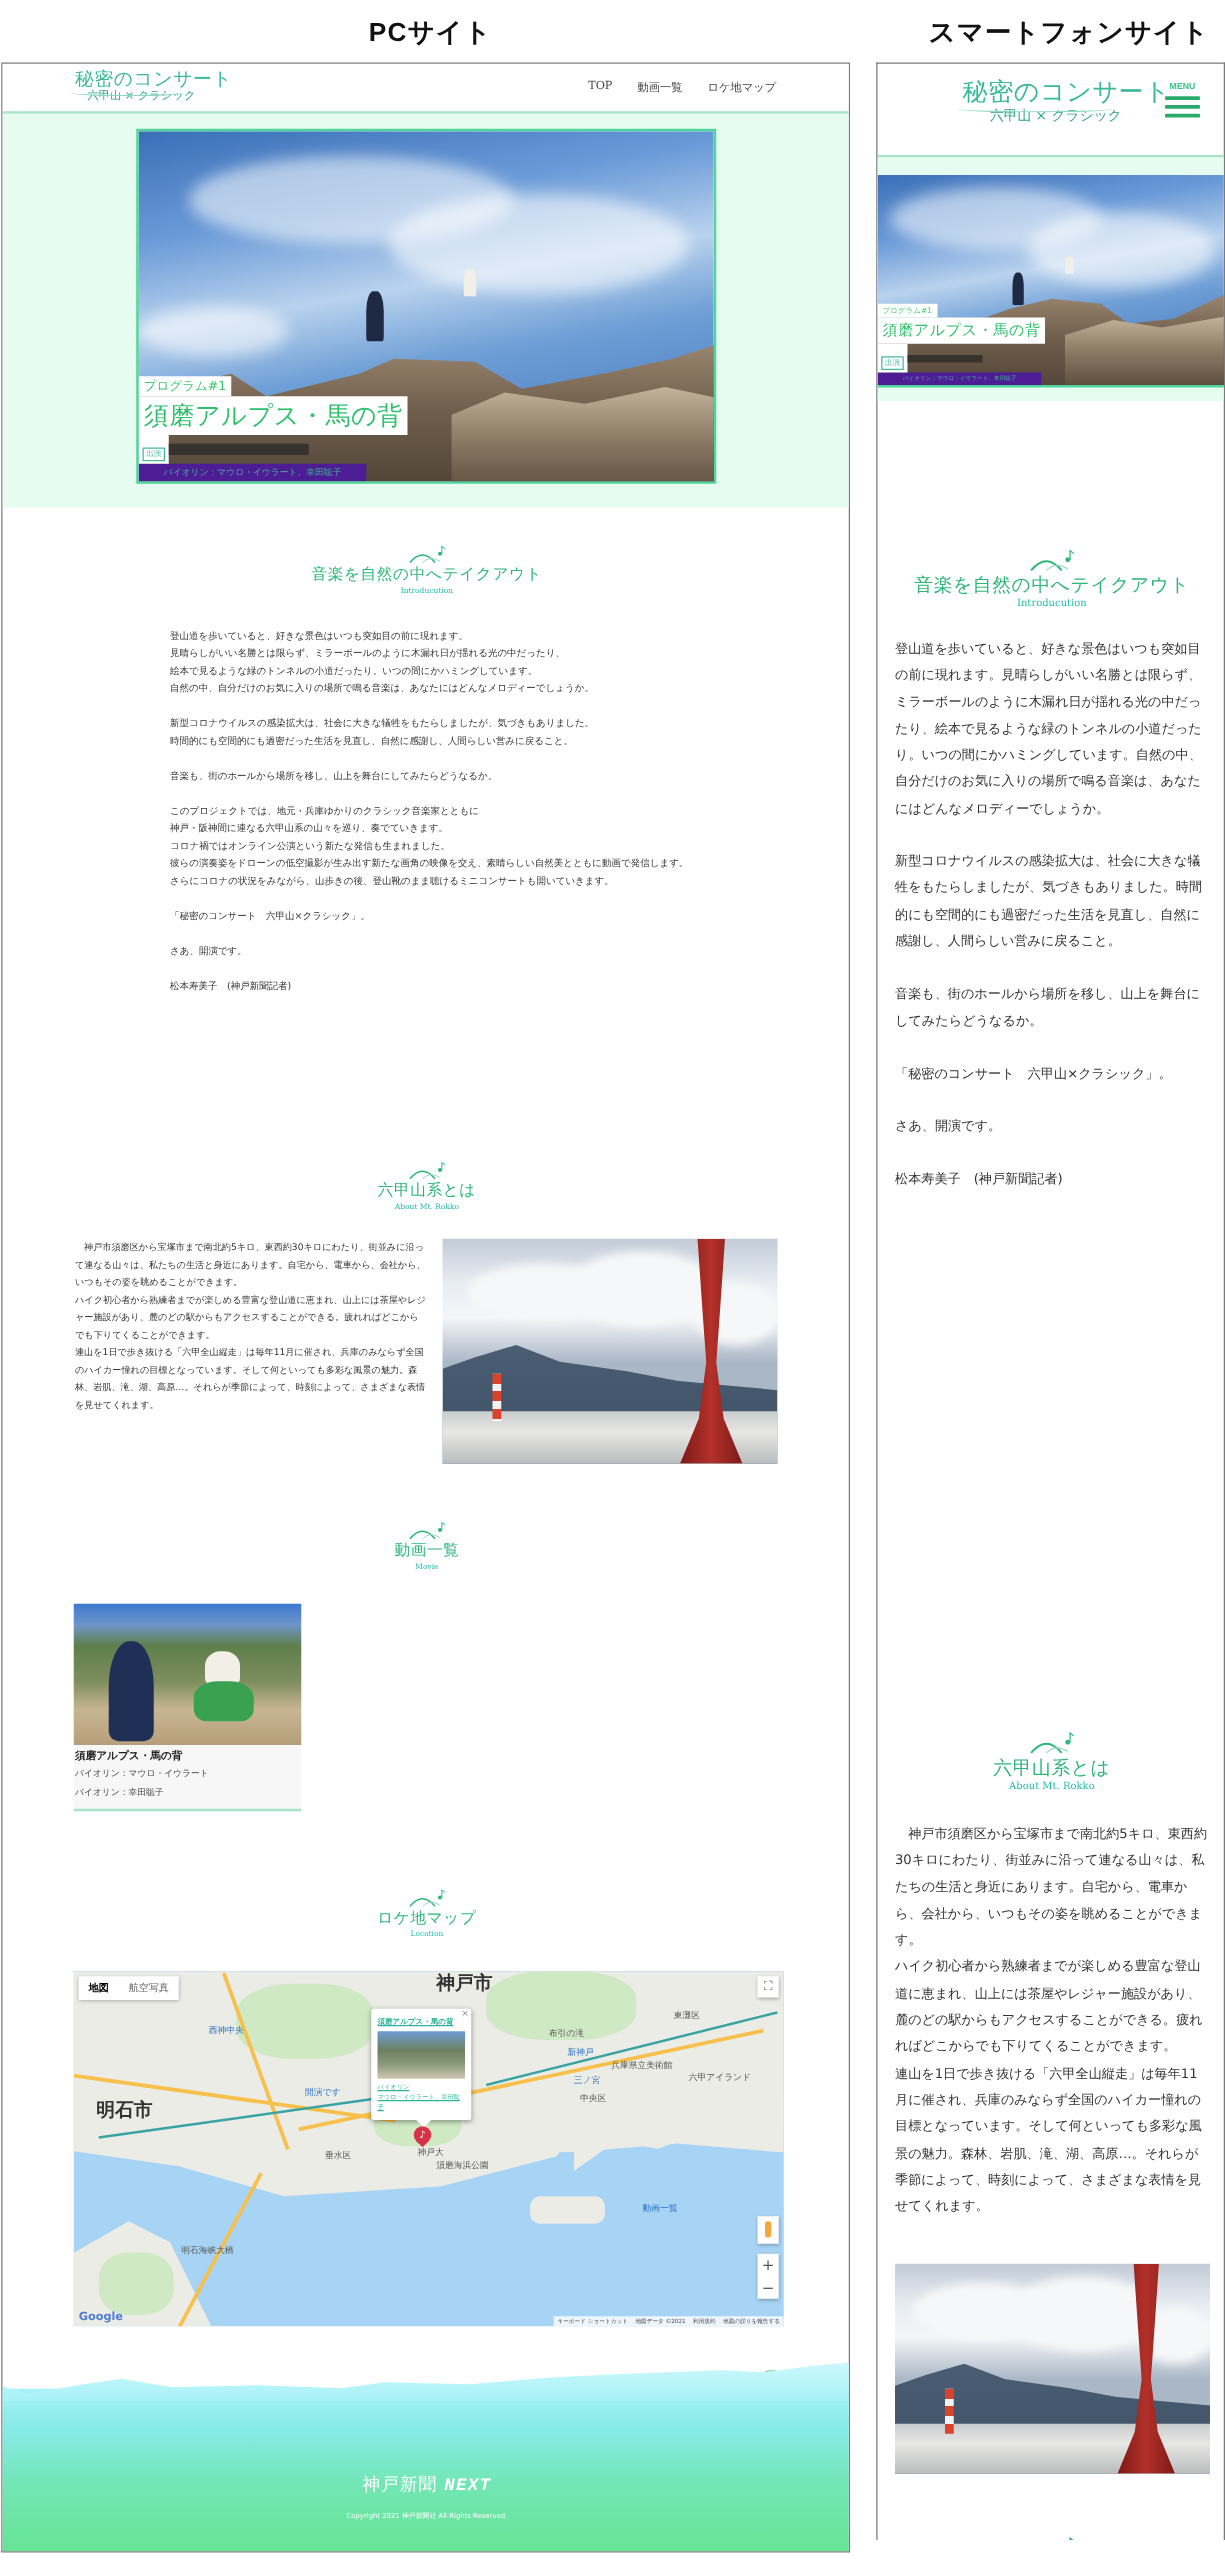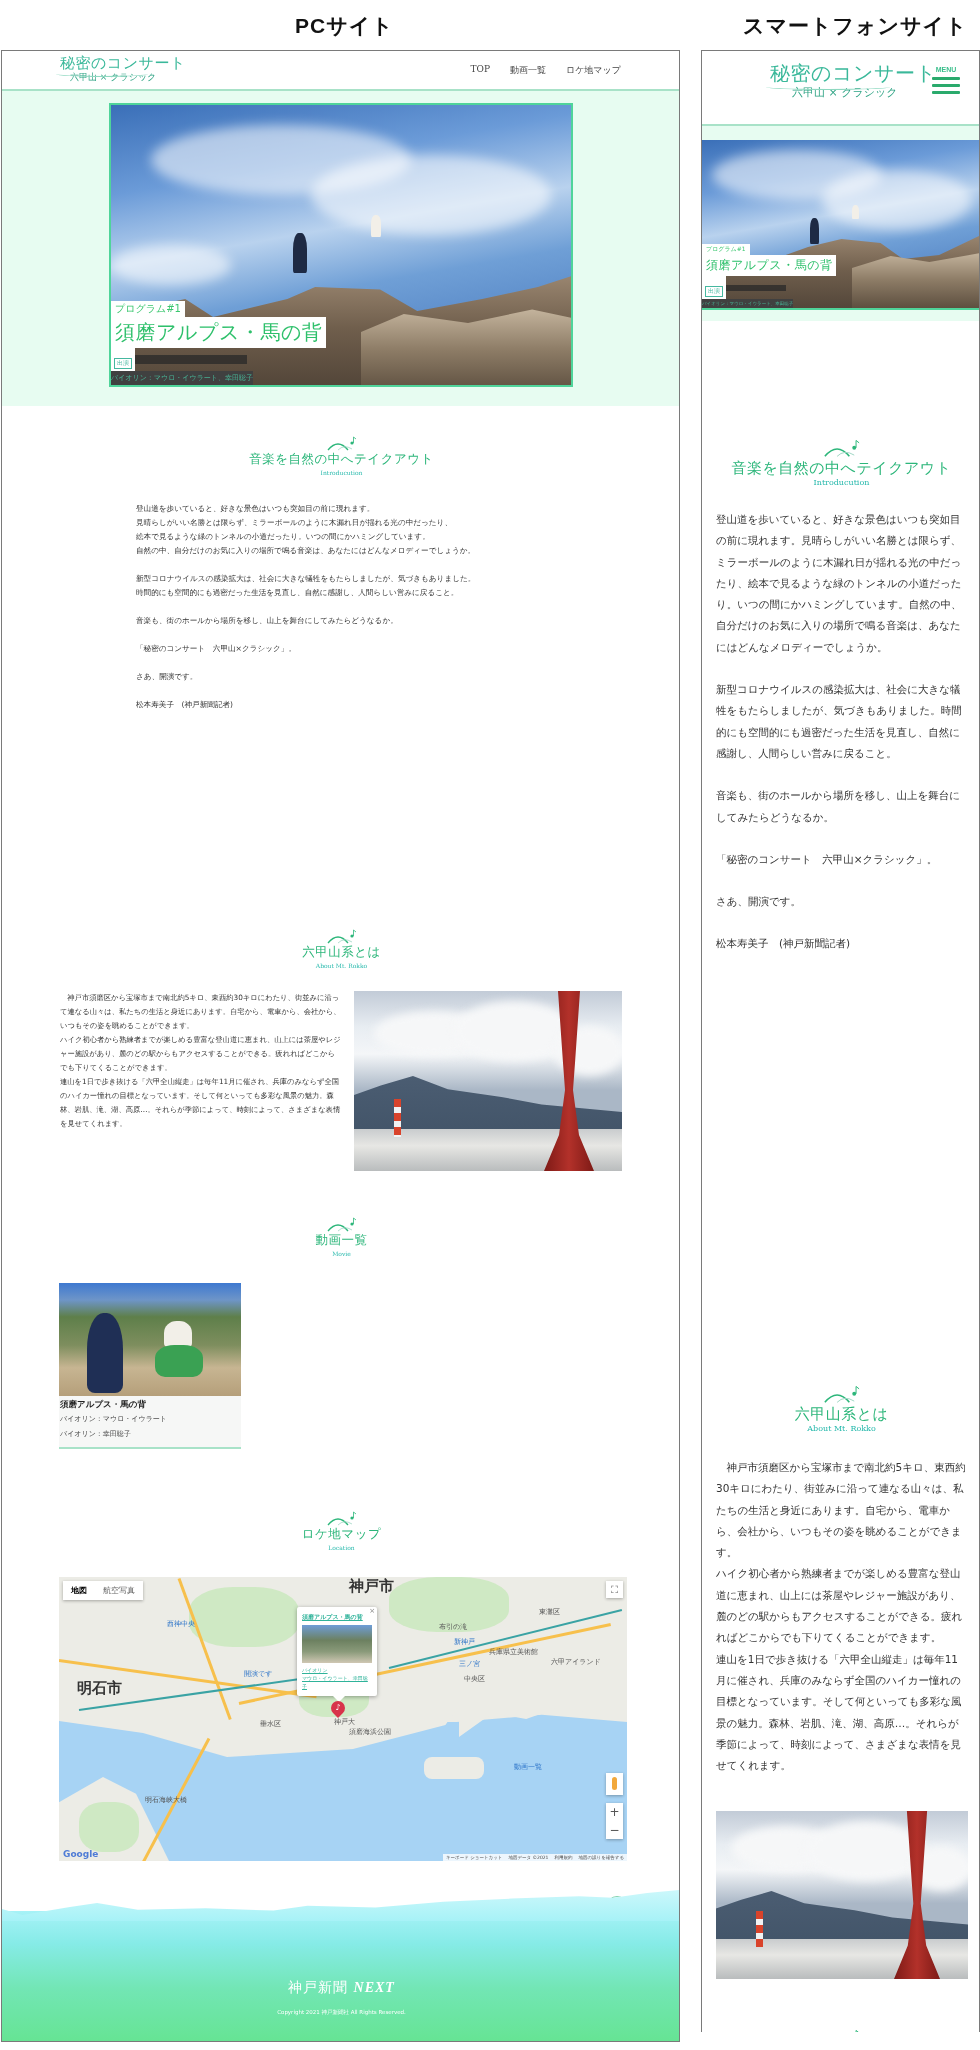--- a/index.html
+++ b/index.html
@@ -30,21 +30,21 @@
   .photo-rock2 { position: absolute; background: linear-gradient(180deg, #c9b9a2 0%, #8d7c66 50%, #5a4c3d 100%); }
   .person { position: absolute; background: #1e2a44; border-radius: 40% 40% 10% 10%; }
 
   .hero-caption { position: absolute; left: 0; bottom: 0; }
   .cap-program { display: inline-block; background: #fff; color: #3bc76f; font-family: "DejaVu Sans", sans-serif; font-size: 10px; padding: 1px 4px; }
   .cap-title { display: block; background: #fff; color: #2ec06b; font-family: "DejaVu Serif", serif; font-size: 20px; padding: 2px 4px; width: max-content; letter-spacing: 0.5px; }
   .cap-row { display: flex; align-items: center; }
   .cap-badge { display: inline-block; background: #fff; padding: 2px 3px; }
   .cap-badge span { display: inline-block; border: 1px solid #45b8a0; color: #45b8a0; font-size: 6px; padding: 0 2px; }
   .cap-dark { display: inline-block; width: 112px; height: 9px; background: rgba(40,40,40,0.75); }
-  .cap-perf { display: block; background: #404040; color: #48b596; font-size: 7px; padding: 2px 0; width: max-content; }
+  .cap-perf { display: block; background: #4c1d95; color: #48b596; font-size: 7px; padding: 2px 20px; width: max-content; }
 
   .sec-head { text-align: center; position: relative; }
   .sec-icon { display: block; margin: 0 auto; }
   .sec-title { font-family: "DejaVu Serif", serif; color: #2cb67a; letter-spacing: 0.5px; }
   .sec-sub { font-family: "DejaVu Serif", serif; color: #27b9ac; }
   .pc .sec-title { font-size: 12.5px; margin-top: -1px; }
   .pc .sec-sub { font-size: 6px; margin-top: 1px; }
 
   .pc-intro { position: absolute; top: 385px; left: 0; width: 679px; }
   .pc-intro-body { margin: 26px 0 0 134px; width: 430px; font-size: 7.6px; line-height: 14px; color: #333; }
@@ -96,21 +96,21 @@
   .map-zoom { position: absolute; right: 4px; top: 226px; width: 17px; background: #fff; box-shadow: 0 1px 3px rgba(0,0,0,0.3); }
   .map-zoom span { display: block; height: 18px; text-align: center; line-height: 18px; font-size: 12px; color: #555; cursor: pointer; }
   .map-google { position: absolute; left: 4px; bottom: 2px; font-size: 9px; font-weight: bold; color: #4f7cd6; }
   .map-attr { position: absolute; right: 0; bottom: 0; background: rgba(255,255,255,0.8); font-size: 4.5px; color: #444; padding: 1px 3px; display: flex; gap: 6px; }
 
   .to-top { position: absolute; left: 604px; top: 1845px; width: 22px; height: 22px; border: 1px solid #7fd2ae; border-radius: 50%; color: #7fd2ae; text-align: center; line-height: 20px; font-size: 12px; cursor: pointer; background: #fff; }
 
   .pc-footer { position: absolute; left: 0; bottom: 0; width: 679px; height: 130px; background: linear-gradient(180deg, #a7f2f7 0%, #86ebe7 25%, #72e6b4 60%, #66e494 100%); }
   .pc-footer-mount { position: absolute; left: 0; top: -30px; width: 679px; height: 40px; background: linear-gradient(180deg, #d6f9fc 0%, #a7f2f7 100%); clip-path: polygon(0 70%, 3% 85%, 10% 65%, 14% 55%, 20% 72%, 30% 68%, 40% 74%, 45% 62%, 55% 66%, 65% 52%, 75% 44%, 85% 38%, 90% 42%, 95% 30%, 100% 22%, 100% 100%, 0 100%); }
   .footer-brand { position: absolute; left: 0; right: 0; top: 68px; text-align: center; color: #fff; font-size: 14px; letter-spacing: 1px; }
-  .footer-brand b { font-style: italic; font-family: Liberation Serif, serif; }
+  .footer-brand b { font-style: italic; font-family: Liberation Mono, monospace; }
   .footer-copy { position: absolute; left: 0; right: 0; top: 98px; text-align: center; color: #fff; font-size: 5.5px; }
 
   
   .sp { position: absolute; left: 701px; top: 50px; width: 279px; height: 1982px; border: 1px solid #7a7a7a; border-bottom: none; background: #fff; overflow: hidden; }
   .sp-header { height: 75px; border-bottom: 2px solid #a8e2c8; position: relative; }
   .sp .logo { left: 68px; top: 12px; }
   .sp .logo .l1 { font-size: 20px; }
   .sp .logo .l2 { font-size: 11px; margin-left: 22px; margin-top: 4px; }
   .sp .logo .swoosh { top: 21px; width: 124px; }
   .menu-btn { position: absolute; right: 19px; top: 15px; width: 28px; text-align: center; cursor: pointer; }
@@ -187,20 +187,25 @@
       <div class="sec-sub">Introducution</div>
     </div>
     <div class="pc-intro-body">
       <p>登山道を歩いていると、好きな景色はいつも突如目の前に現れます。
 見晴らしがいい名勝とは限らず、ミラーボールのように木漏れ日が揺れる光の中だったり、
 絵本で見るような緑のトンネルの小道だったり。いつの間にかハミングしています。
 自然の中、自分だけのお気に入りの場所で鳴る音楽は、あなたにはどんなメロディーでしょうか。</p>
       <p>新型コロナウイルスの感染拡大は、社会に大きな犠牲をもたらしましたが、気づきもありました。
 時間的にも空間的にも過密だった生活を見直し、自然に感謝し、人間らしい営みに戻ること。</p>
       <p>音楽も、街のホールから場所を移し、山上を舞台にしてみたらどうなるか。</p>
+      <p>このプロジェクトでは、地元・兵庫ゆかりのクラシック音楽家とともに
+神戸・阪神間に連なる六甲山系の山々を巡り、奏でていきます。
+コロナ禍ではオンライン公演という新たな発信も生まれました。
+彼らの演奏姿をドローンの低空撮影が生み出す新たな画角の映像を交え、素晴らしい自然美とともに動画で発信します。
+さらにコロナの状況をみながら、山歩きの後、登山靴のまま聴けるミニコンサートも開いていきます。</p>
       <p>「秘密のコンサート　六甲山×クラシック」。</p>
       <p>さあ、開演です。</p>
       <p>松本寿美子　(神戸新聞記者)</p>
     </div>
   </section>
 
   <section class="pc-about">
     <div class="sec-head">
       <svg class="sec-icon" width="36" height="16" viewBox="0 0 36 16">
           <path d="M4 14 Q14 2 24 14" stroke="#2cb67a" stroke-width="1.3" fill="none"></path>

